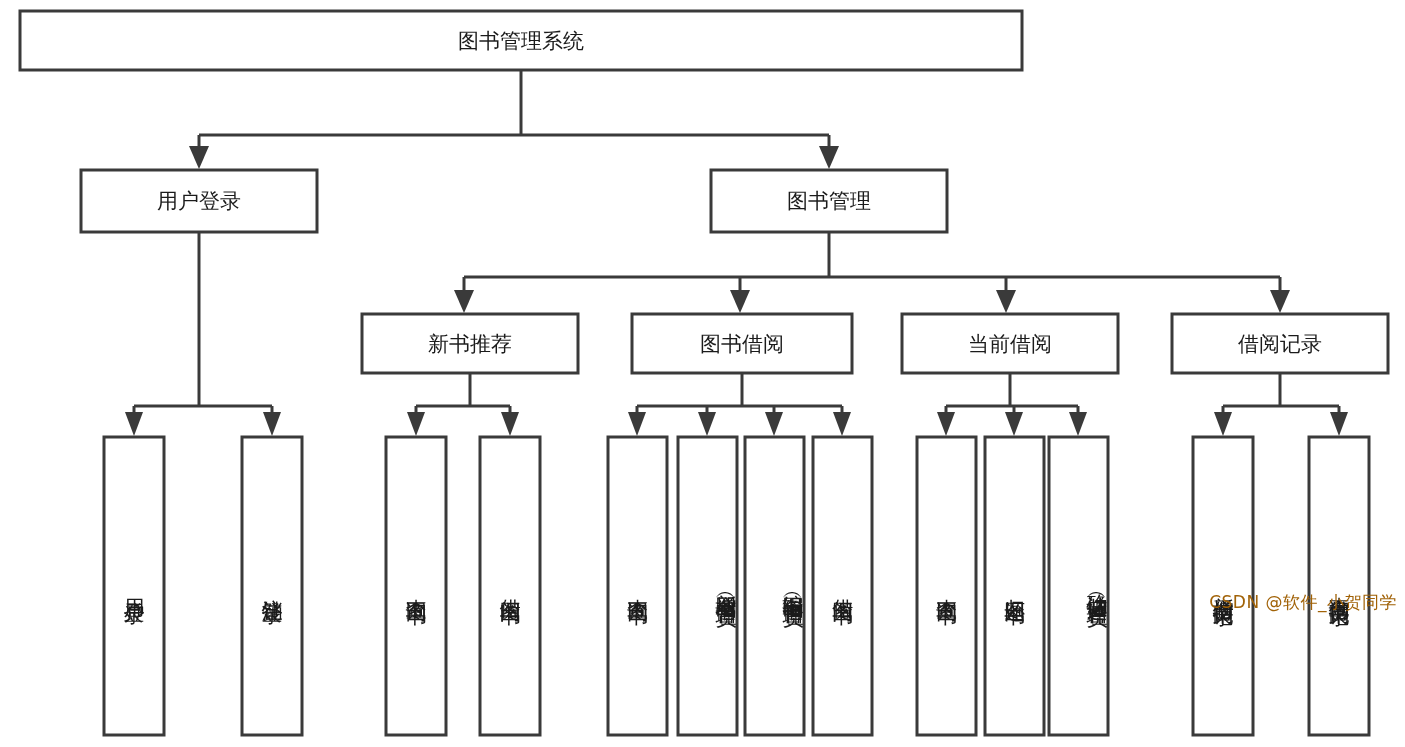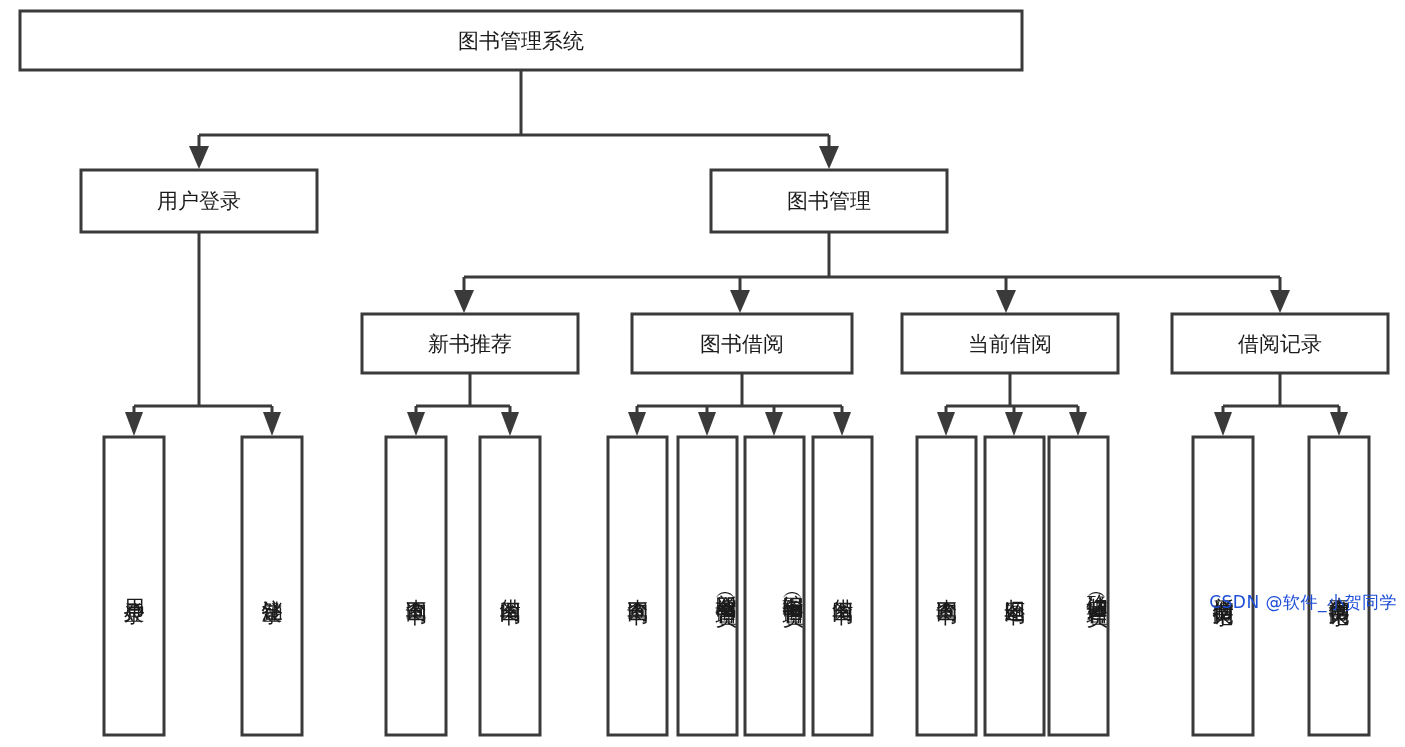--- a/index.html
+++ b/index.html
@@ -60,21 +60,21 @@
     white-space: nowrap;
     text-align: center;
     pointer-events: none;
   }
   .watermark {
     position: absolute;
     right: 8px;
     bottom: 6px;
     font-family: "DejaVu Sans", "Liberation Sans", sans-serif;
     font-size: 17px;
-    color: #1d4ed8;
+    color: #a16207;
     white-space: nowrap;
     letter-spacing: 0.5px;
   }
 </style>
 </head>
 <body>
 
 <div id="diagram-root">
 
   <svg class="diagram-svg" viewBox="0 0 1405 747">

